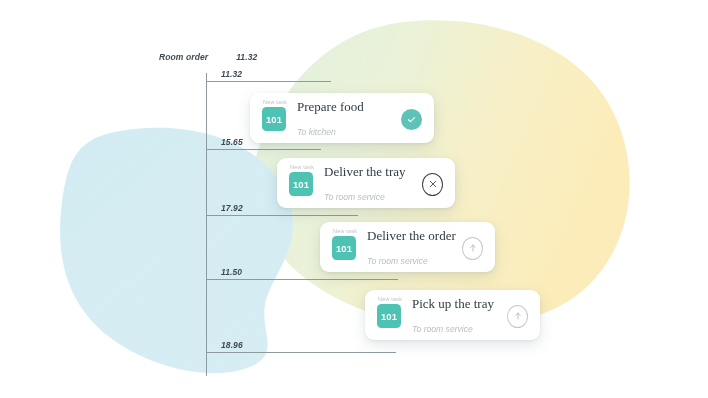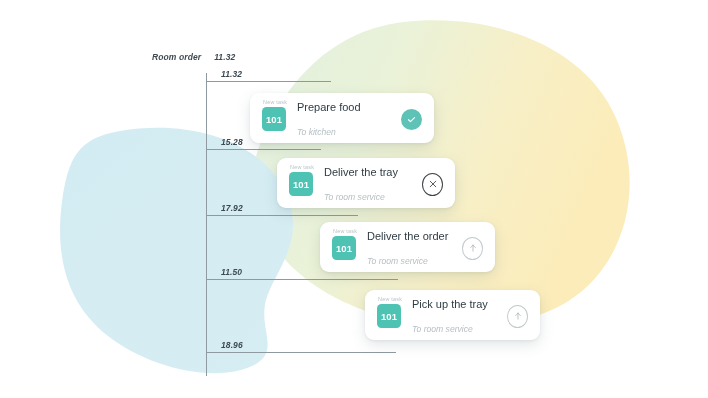--- a/index.html
+++ b/index.html
@@ -26,25 +26,25 @@
     position: absolute;
     inset: 0;
     width: 708px;
     height: 398px;
     pointer-events: none;
   }
 
   
   .header-row {
     position: absolute;
-    left: 152px;
+    left: 159px;
     top: 52px;
     display: flex;
     align-items: flex-end;
-    gap: 13px;
+    gap: 28px;
     white-space: nowrap;
   }
   .header-label {
     font-size: 8.5px;
     font-style: italic;
     font-weight: 700;
     color: #3e4a52;
     letter-spacing: .1px;
   }
   .header-time {
@@ -124,24 +124,25 @@
   .card-text {
     margin-left: 11px;
     margin-top: 4px;
     display: flex;
     flex-direction: column;
     justify-content: center;
     flex: 1 1 auto;
     min-width: 0;
   }
   .card-title {
-    font-size: 11px;
+    font-size: 13px;
     color: #2f3c44;
     line-height: 12px;
     white-space: nowrap;
+    font-family: Liberation Serif, serif;
   }
   .card-sub {
     font-size: 8.6px;
     font-style: italic;
     color: #b6bfc4;
     line-height: 11px;
     white-space: nowrap;
     margin-top: 14px;
   }
   .card-action {
@@ -205,21 +206,21 @@
     <span class="header-time">11.32</span>
   </div>
 
   <div class="timeline-axis"></div>
 
   <div class="tick" style="top:60px;height:22px;">
     <span class="tick-label">11.32</span>
     <span class="tick-line" style="width:125px;"></span>
   </div>
   <div class="tick" style="top:128px;height:22px;">
-    <span class="tick-label">15.28</span>
+    <span class="tick-label">15.65</span>
     <span class="tick-line" style="width:115px;"></span>
   </div>
   <div class="tick" style="top:194px;height:22px;">
     <span class="tick-label">17.92</span>
     <span class="tick-line" style="width:152px;"></span>
   </div>
   <div class="tick" style="top:258px;height:22px;">
     <span class="tick-label">11.50</span>
     <span class="tick-line" style="width:192px;"></span>
   </div>

